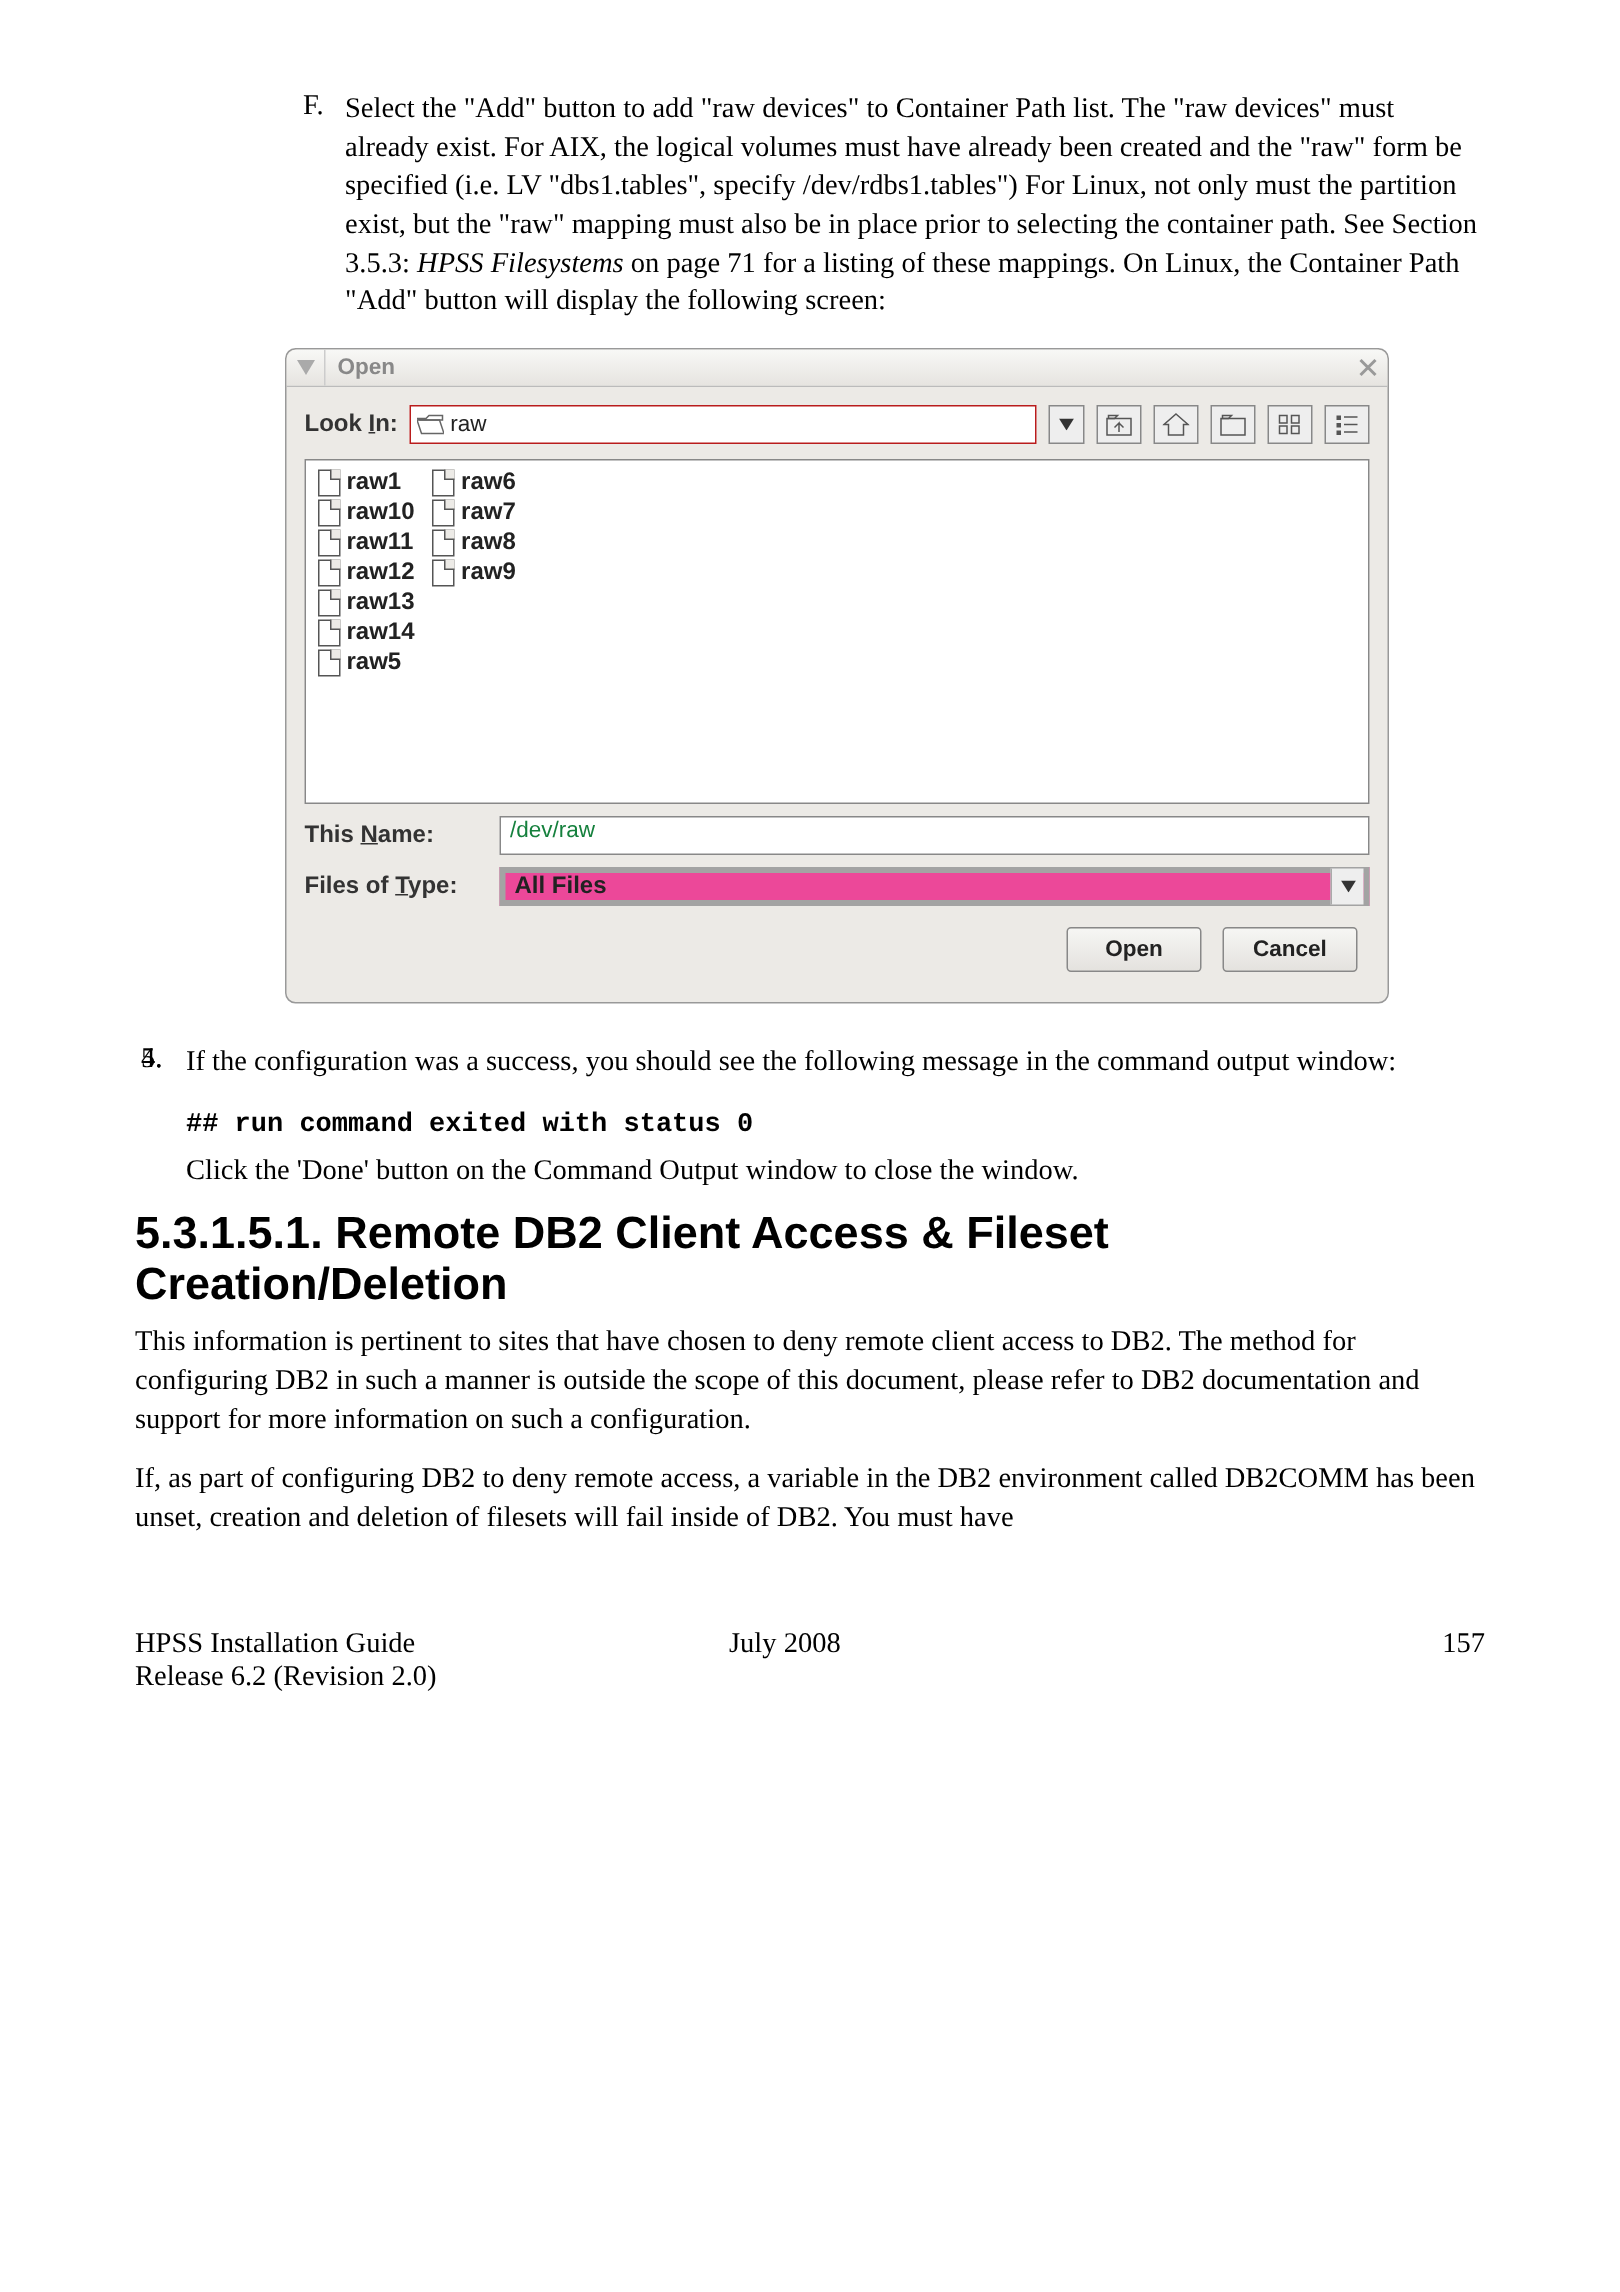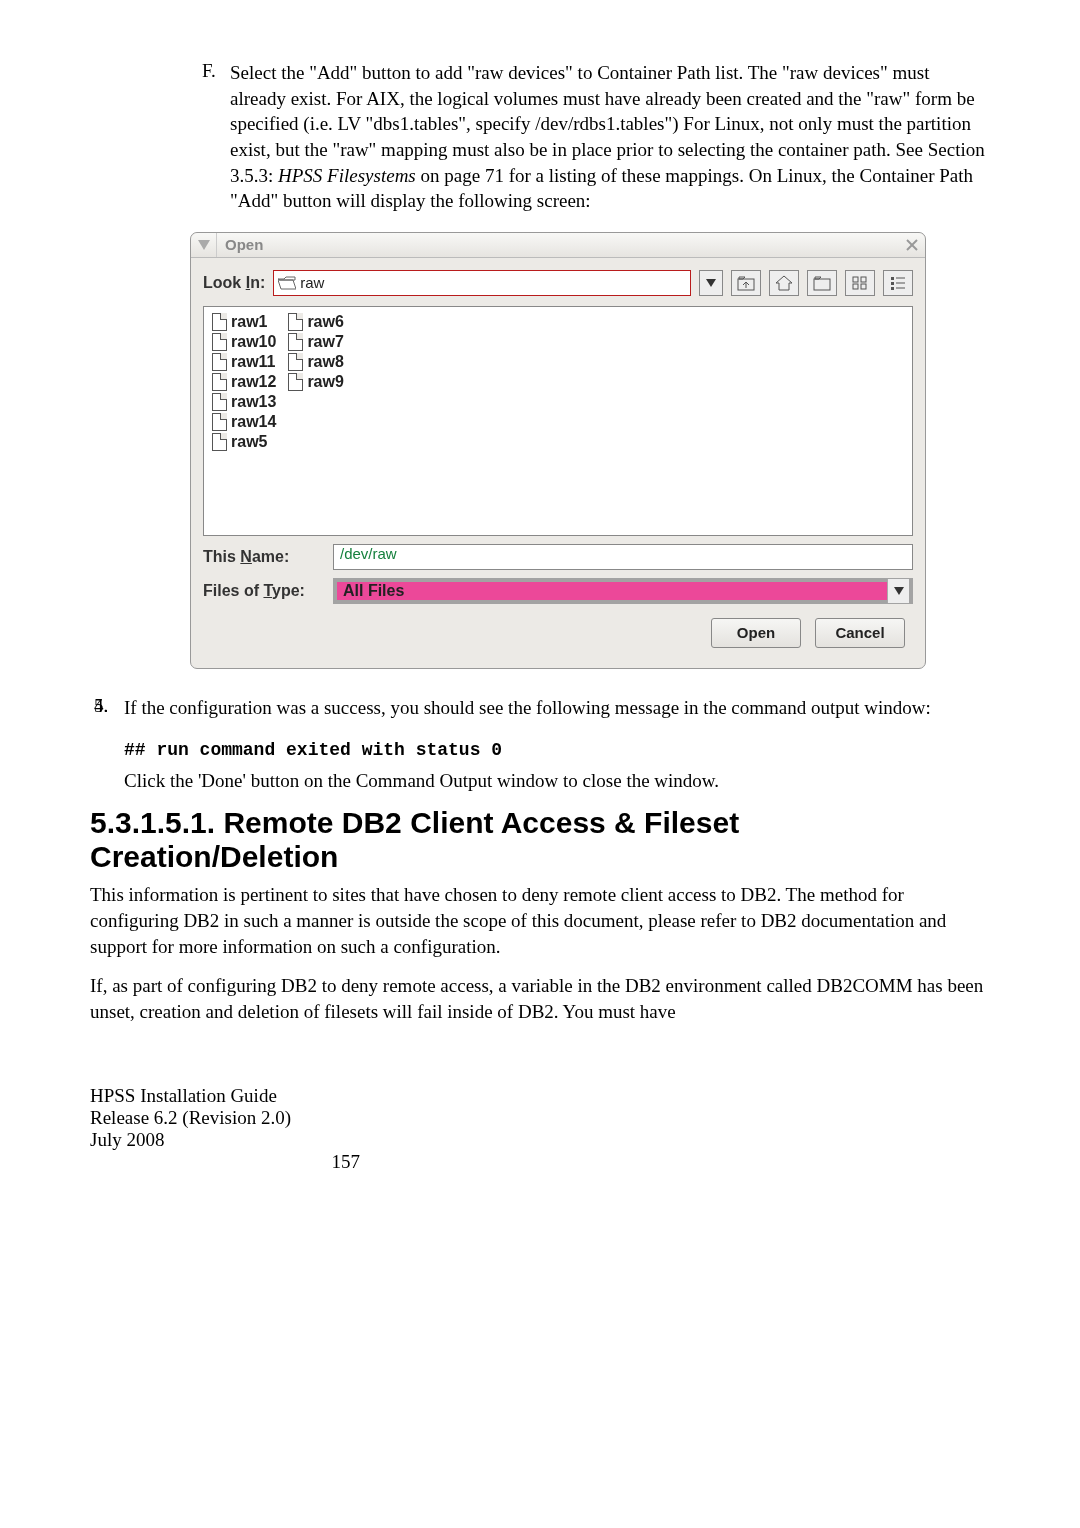--- a/index.html
+++ b/index.html
@@ -190,21 +190,20 @@
     font-size: 30px;
     font-weight: bold;
     margin: 14px 0 8px 0;
   }
   .para { font-size: 19px; line-height: 1.35; margin-bottom: 14px; }
 
   .footer {
     margin-top: 60px;
     display: flex;
     font-size: 19px;
-    flex-direction: column;
   }
   .footer .left { width: 44%; }
   .footer .center { width: 26%; }
   .footer .right { width: 30%; text-align: right; }
 
   svg { display: block; }
 </style>
 </head>
 <body>
 

